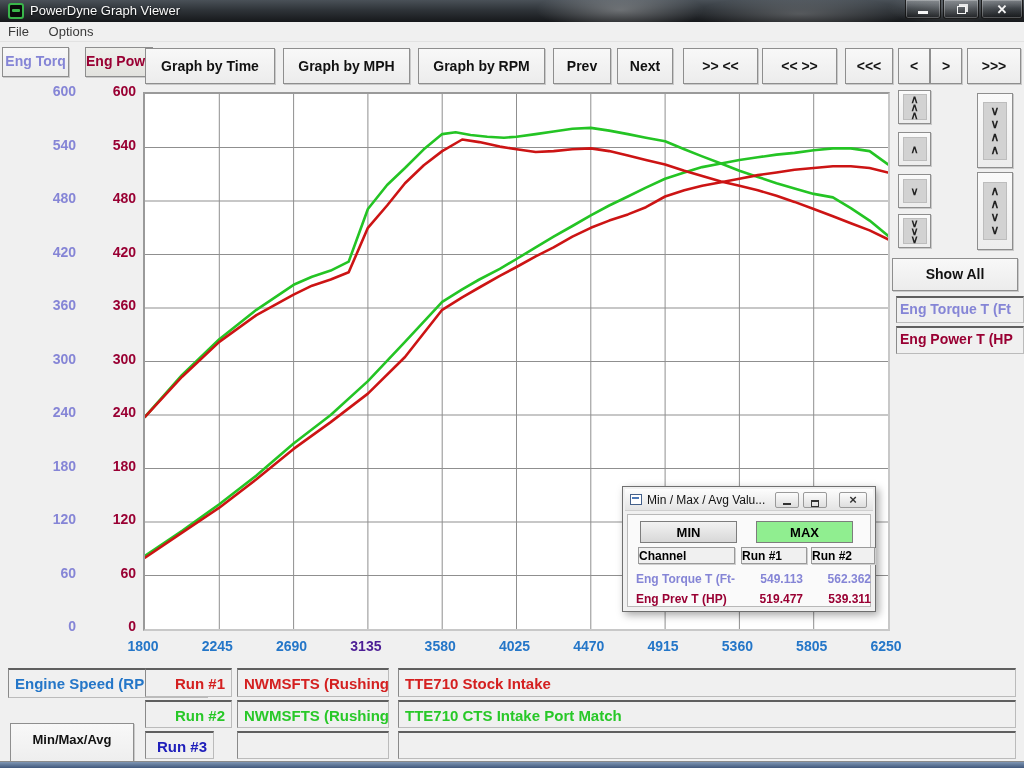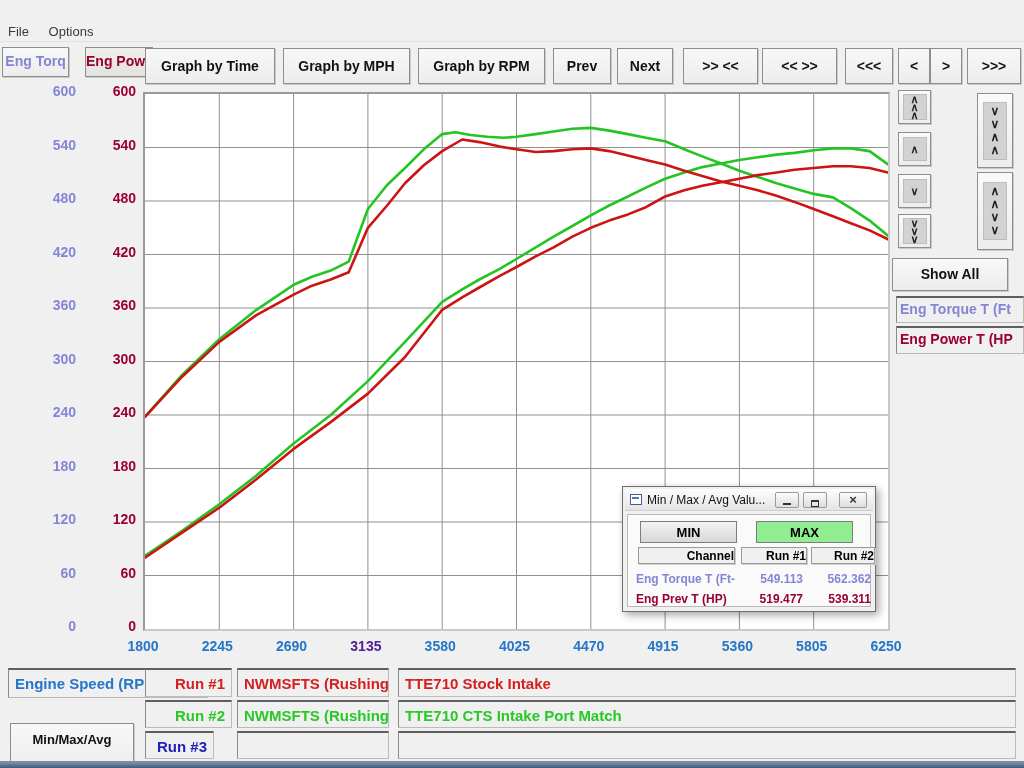--- a/index.html
+++ b/index.html
@@ -74,35 +74,42 @@
   .dialog-icon { position:absolute; left:5px; top:5px; width:12px; height:11px; background:#fff;
     border:1px solid #44608a; }
   .dialog-icon::after { content:""; position:absolute; left:1px; top:2px; width:7px; height:2px; background:#4d79b8; }
   .dlg-btn { position:absolute; top:3px; width:24px; height:16px; background:linear-gradient(#fcfcfc,#dedede);
     border:1px solid #9a9a9a; border-radius:2px; text-align:center; color:#333; }
   .dialog-body { position:absolute; left:4px; top:27px; right:4px; bottom:4px; background:#fafafa;
     border:1px solid #b8b8b8; }
   .mm-btn { position:absolute; top:6px; height:22px; width:97px; text-align:center; font-weight:bold;
     font-size:13px; padding-top:3px; border:1px solid #7d7d7d; }
   .mm-head { position:absolute; top:32px; height:17px; background:#f0f0f0; border:1px solid #9a9a9a;
-    box-shadow:1px 1px 0 #cfcfcf; font-weight:bold; font-size:12px; text-align:right; padding-top:1px; }
+    box-shadow:1px 1px 0 #cfcfcf; font-weight:bold; font-size:12px; text-align:left; padding-top:1px; }
   .mm-cell { position:absolute; font-weight:bold; font-size:12px;text-align:center; }
 
   
   .legend-text { padding:5px 6px 0 6px; font-size:15px; font-weight:bold; }
   .right-align { text-align:right; }
 
   .bottom-edge { position:absolute; left:0; top:761px; width:1024px; height:7px;
     border-top:1px solid #8a8a8a; background:linear-gradient(#7e96b4,#41587c); }
 </style>
 </head>
 <body>
 
 <div class="window">
 
+  <div class="titlebar">
+    <span class="app-icon"></span>
+    <span class="titlebar-title">PowerDyne Graph Viewer</span>
+    <span class="win-btn" style="left:905px;width:36px;"><span class="bar"></span></span>
+    <span class="win-btn" style="left:943px;width:36px;"><span class="boxes"></span></span>
+    <span class="win-btn" style="left:981px;width:42px;"><span class="x">✕</span></span>
+  </div>
 
   <div class="menubar">
     <span class="menu-item">File</span>
     <span class="menu-item">Options</span>
   </div>
 
   <div class="btn chan-btn" style="left:2px;width:67px;color:#8585d6;">Eng Torq</div>
   <div class="btn chan-btn" style="left:85px;width:68px;color:#990033;background:linear-gradient(#efefec,#e2e2de);">Eng Powe</div>
   <div class="btn tool-btn" style="left:145px;width:130px;">Graph by Time</div>
   <div class="btn tool-btn" style="left:283px;width:127px;">Graph by MPH</div>
@@ -217,21 +224,21 @@
   </div>
   <div class="sq-btn" style="left:977px;top:172px;width:36px;height:78px;">
     <div class="sq-inner" style="width:24px;height:58px;">
         <span class="chev-lg">∧</span>
         <span class="chev-lg">∧</span>
         <span class="chev-lg">∨</span>
         <span class="chev-lg">∨</span>
       </div>
   </div>
 
-  <div class="btn" style="left:892px;top:258px;width:116px;height:33px;padding-top:7px;">Show All</div>
+  <div class="btn" style="left:892px;top:258px;width:126px;height:33px;padding-top:7px;">Show All</div>
   <div class="sunken side-label" style="left:896px;top:326px;width:128px;height:28px;color:#990033;">Eng Power T (HP</div>
   <div class="sunken side-label" style="left:896px;top:296px;width:128px;height:27px;color:#8585d6;">Eng Torque T (Ft</div>
 
   <div class="dialog">
     <div class="dialog-titlebar">
       <span class="dialog-icon"></span>
       <span class="dialog-title">Min / Max / Avg Valu...</span>
       <span class="dlg-btn" style="left:150px;"><span style="display:inline-block;width:8px;height:2px;background:#333;margin-bottom:2px;"></span></span>
       <span class="dlg-btn" style="left:178px;"><span style="display:inline-block;width:8px;height:7px;border:1px solid #333;border-top-width:2px;margin-top:3px;"></span></span>
       <span class="dlg-btn" style="left:214px;width:28px;font-weight:bold;font-size:13px;line-height:14px;"><span>×</span></span>

